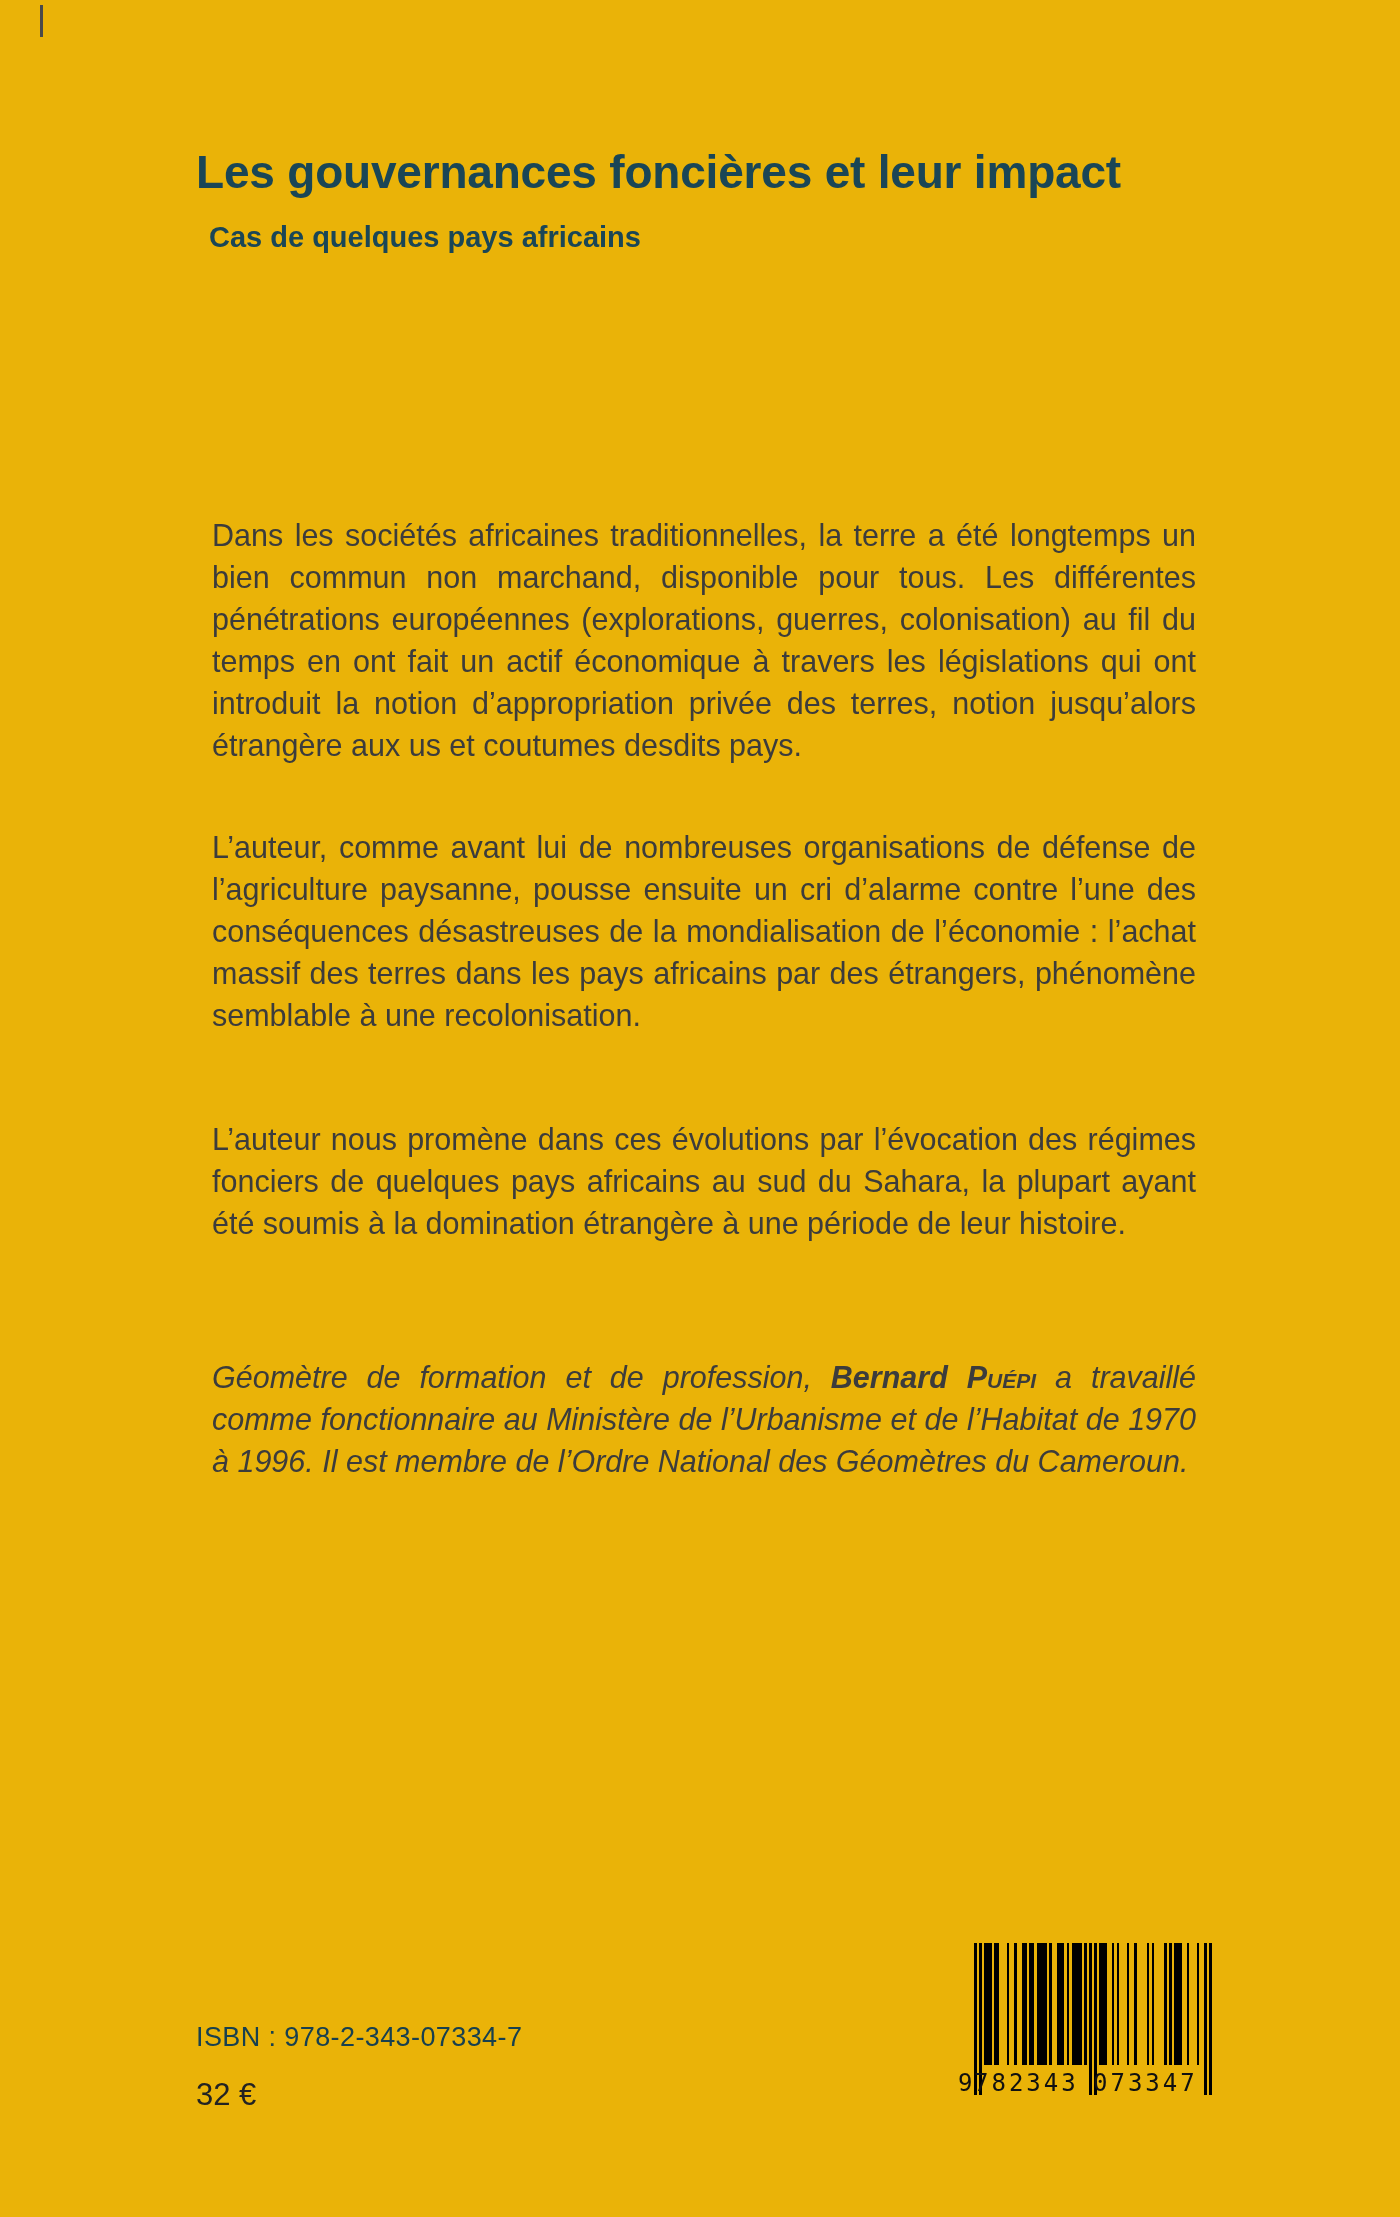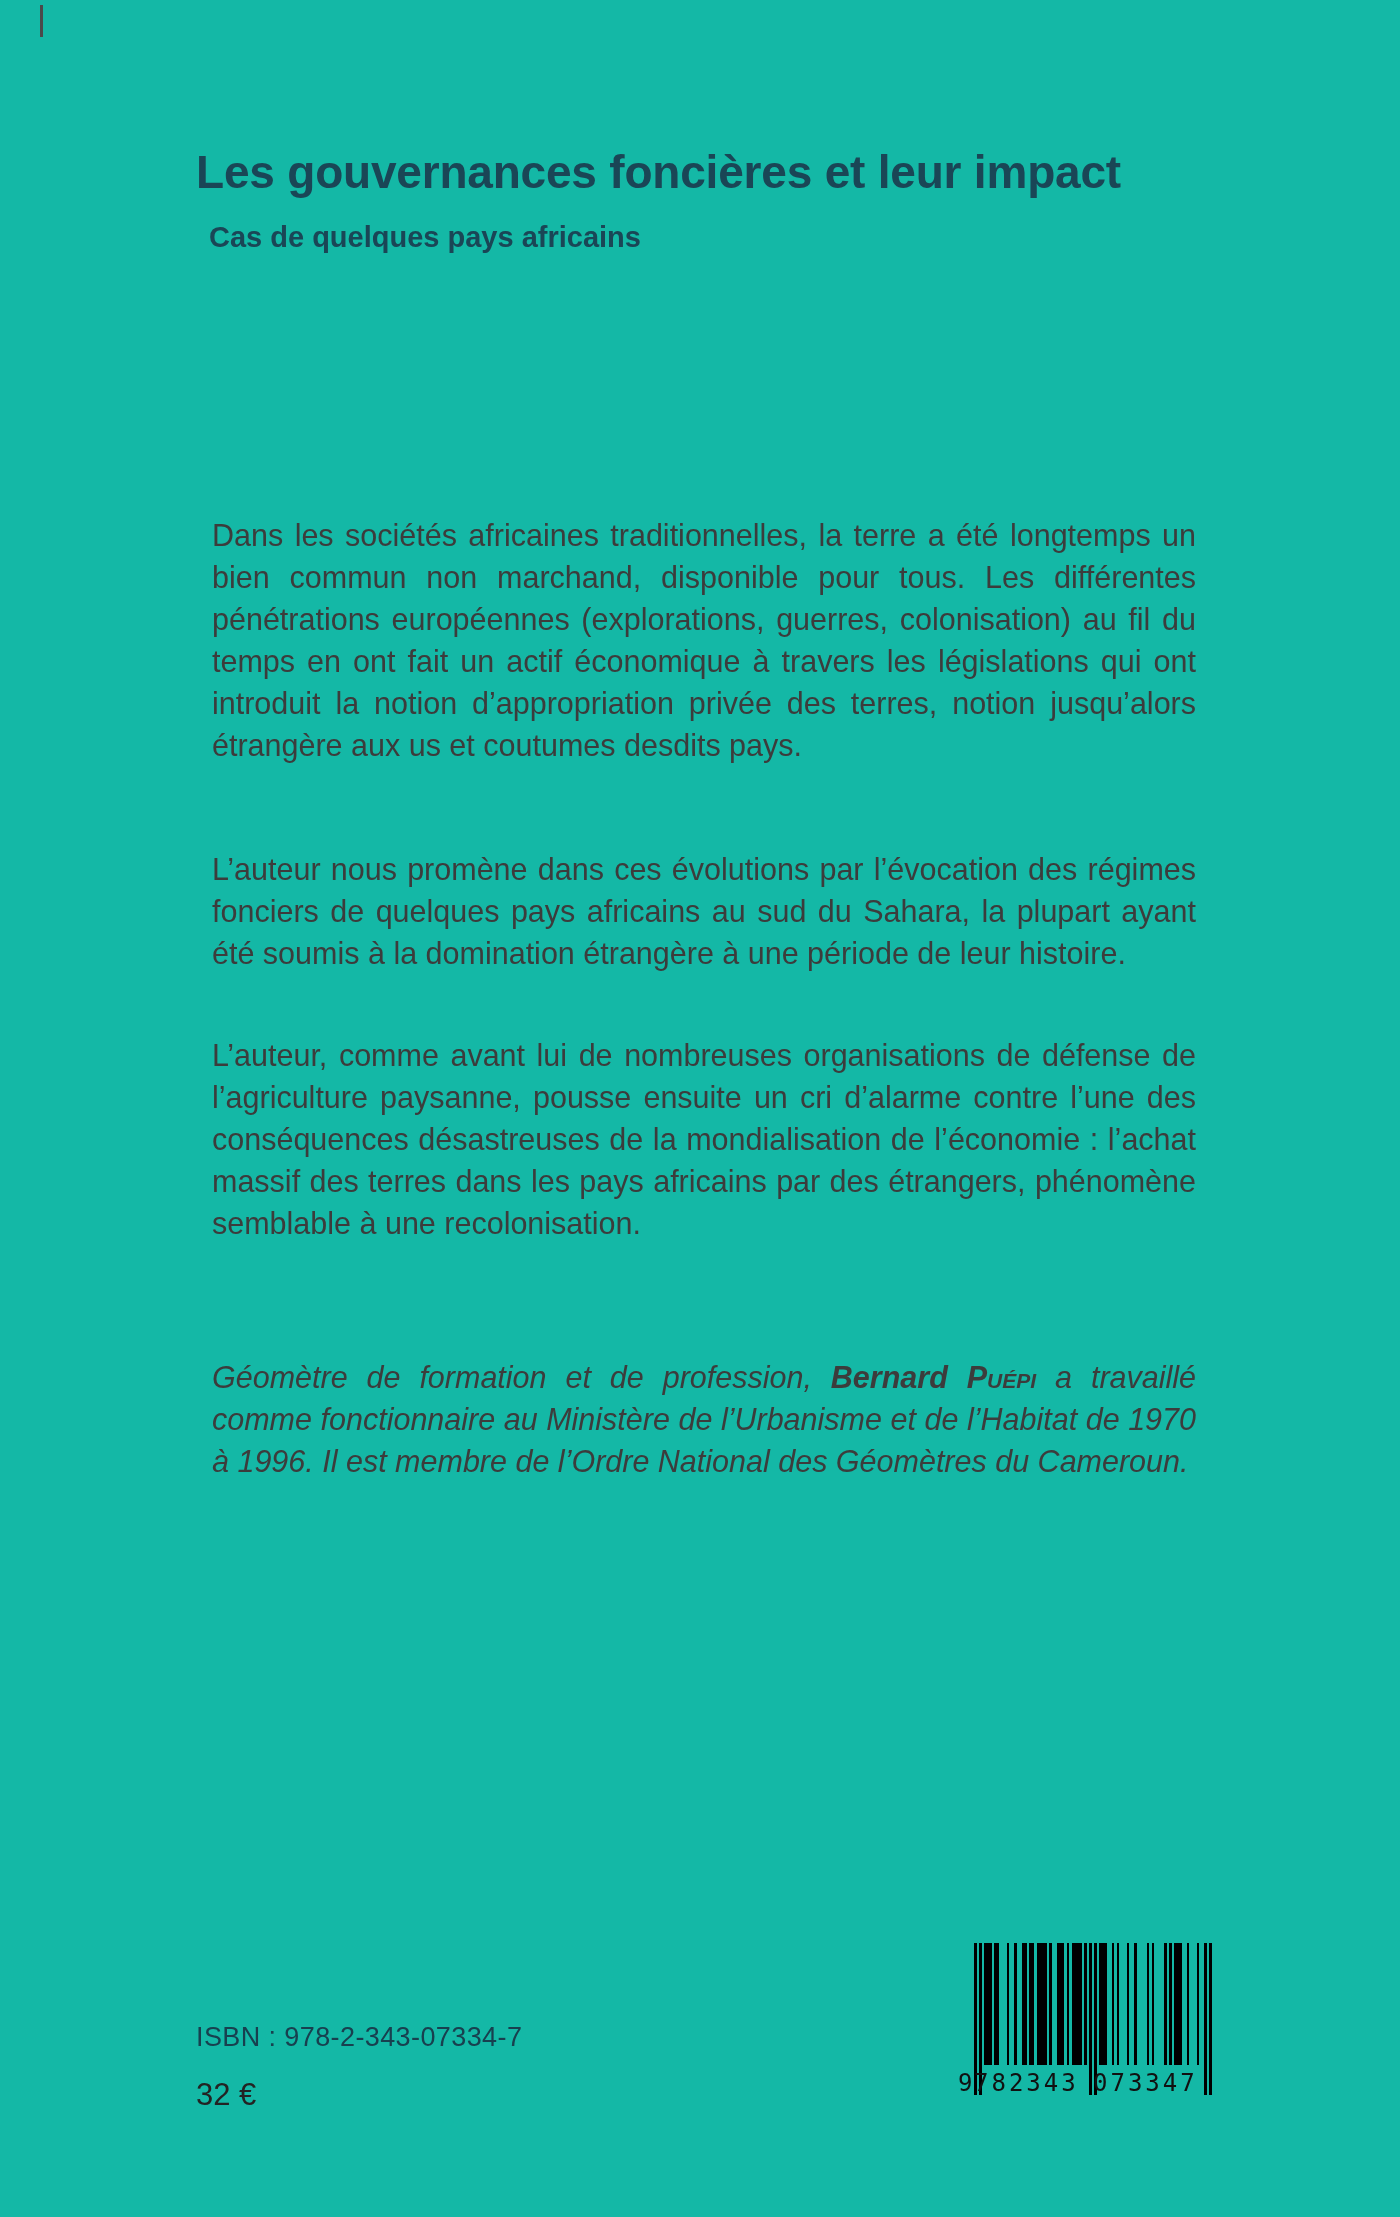--- a/index.html
+++ b/index.html
@@ -3,21 +3,21 @@
 <meta charset="utf-8">
 <style>
   html,body{margin:0;padding:0;}
   body{
     width:1400px;height:2217px;
     background:#ffffff;
     position:relative;
     font-family:"Liberation Sans",sans-serif;
     overflow:hidden;
   }
-  .page{position:absolute;inset:0;background:#14b8a6;}
+  .page{position:absolute;inset:0;background:#eab308;}
   .crop-mark{position:absolute;left:40px;top:5px;width:3px;height:32px;background:#4a4a4a;}
 
   .title-block{position:absolute;left:196px;top:146px;width:1020px;color:#1a4656;}
   .title-line{font-size:46px;font-weight:700;line-height:53px;letter-spacing:-0.2px;}
   .subtitle{font-size:29px;font-weight:700;margin-top:18px;line-height:40px;margin-left:13px;}
 
   .body-copy{position:absolute;left:196px;top:498px;width:1016px;color:#3c3c3c;}
   .para{font-size:30.5px;line-height:42px;text-align:justify;margin:16px;}
   .gap-a{margin-top:82px;}
   .gap-b{margin-top:60px;}
@@ -50,22 +50,22 @@
 
   <div class="crop-mark"></div>
 
   <div class="title-block">
     <div class="title-line">Les gouvernances foncières et leur impact</div>
     <div class="subtitle">Cas de quelques pays africains</div>
   </div>
 
   <div class="body-copy">
     <p class="para">Dans les sociétés africaines traditionnelles, la terre a été longtemps un bien commun non marchand, disponible pour tous. Les différentes pénétrations européennes (explorations, guerres, colonisation) au fil du temps en ont fait un actif économique à travers les législations qui ont introduit la notion d’appropriation privée des terres, notion jusqu’alors étrangère aux us et coutumes desdits pays.</p>
+    <p class="para gap-b">L’auteur, comme avant lui de nombreuses organisations de défense de l’agriculture paysanne, pousse ensuite un cri d’alarme contre l’une des conséquences désastreuses de la mondialisation de l’économie : l’achat massif des terres dans les pays africains par des étrangers, phénomène semblable à une recolonisation.</p>
     <p class="para gap-a">L’auteur nous promène dans ces évolutions par l’évocation des régimes fonciers de quelques pays africains au sud du Sahara, la plupart ayant été soumis à la domination étrangère à une période de leur histoire.</p>
-    <p class="para gap-b">L’auteur, comme avant lui de nombreuses organisations de défense de l’agriculture paysanne, pousse ensuite un cri d’alarme contre l’une des conséquences désastreuses de la mondialisation de l’économie : l’achat massif des terres dans les pays africains par des étrangers, phénomène semblable à une recolonisation.</p>
     <p class="para bio"><span>Géomètre de formation et de profession, </span><span class="name">Bernard P</span><span class="name sc">uépi</span><span> a travaillé comme fonctionnaire au Ministère de l’Urbanisme et de l’Habitat de 1970 à 1996. Il est membre de l’Ordre National des Géomètres du Cameroun.</span></p>
   </div>
 
   <div class="isbn-block">
     <div class="isbn">ISBN : 978-2-343-07334-7</div>
     <div class="price">32 €</div>
   </div>
 
   <div class="barcode">
     <div class="bars">

